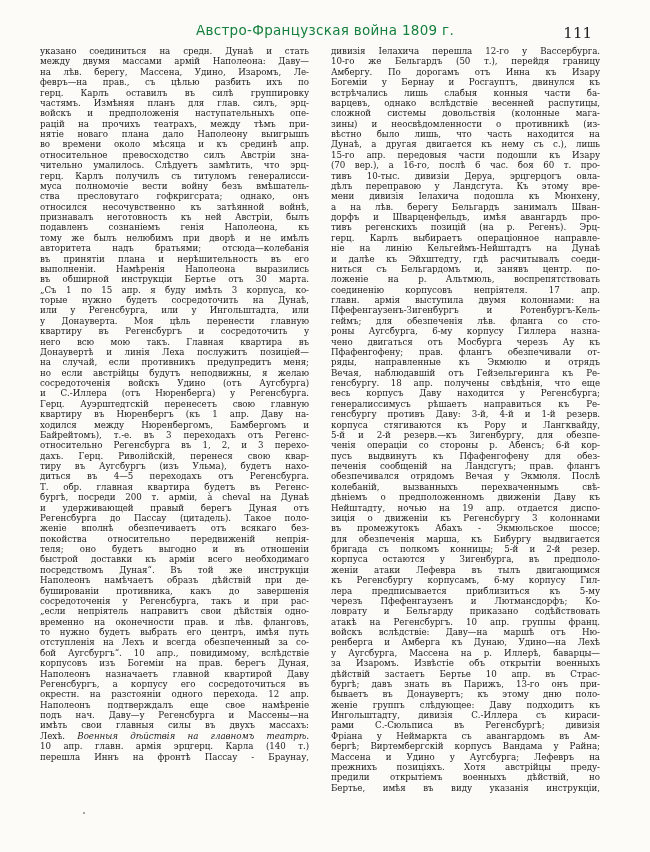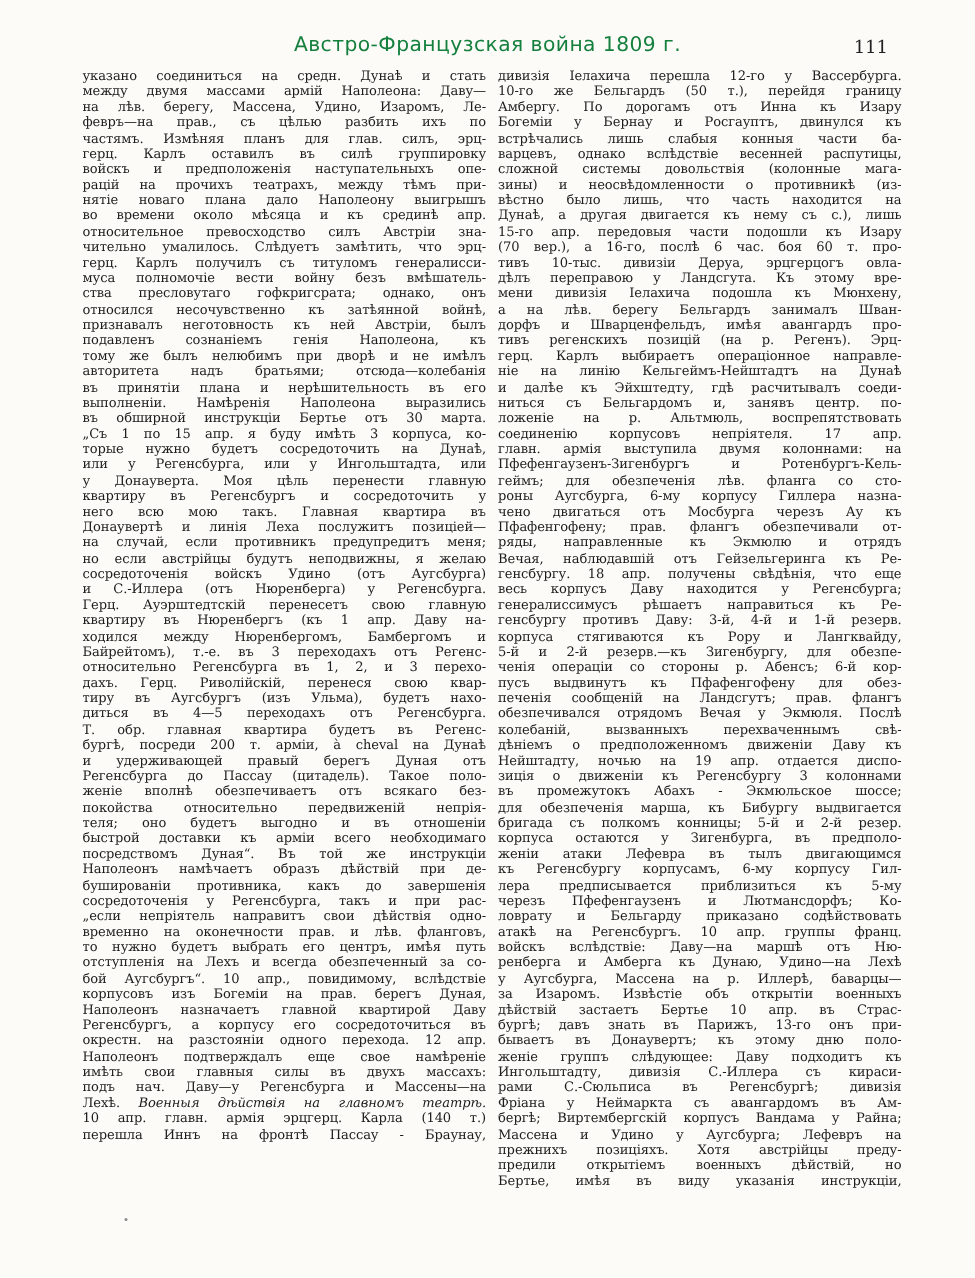--- a/index.html
+++ b/index.html
@@ -28,30 +28,30 @@
     font-family: "DejaVu Sans", sans-serif;
     font-weight: normal;
     font-size: 13.5px;
     letter-spacing: 0.3px;
     color: #15803d;
   }
   .page-number {
     position: absolute;
     top: 24px;
     right: 58px;
-    font-size: 12px;
+    font-size: 15px;
     font-family: "DejaVu Serif", serif;
     color: #222;
   }
   .columns {
     position: absolute;
     top: 46px;
-    left: 55px;
+    left: 40px;
     display: flex;
-    gap: 8px;
+    gap: 22px;
   }
   .column {
     width: 269px;
   }
   .text-line {
     height: 10.38px;
     line-height: 10.38px;
     font-size: 8.7px;
     letter-spacing: -0.05px;
     text-align: justify;
@@ -78,22 +78,22 @@
 <div class="page">
   <h1 class="header-title">Австро-Французская война 1809 г.</h1>
   <div class="page-number">111</div>
 
   <div class="columns">
     <div class="column">
         <div class="text-line"><span>указано соединиться на средн. Дунаѣ и стать</span></div>
         <div class="text-line"><span>между двумя массами армій Наполеона: Даву—</span></div>
         <div class="text-line"><span>на лѣв. берегу, Массена, Удино, Изаромъ, Ле-</span></div>
         <div class="text-line"><span>февръ—на прав., съ цѣлью разбить ихъ по</span></div>
+        <div class="text-line"><span>герц. Карлъ оставилъ въ силѣ группировку</span></div>
         <div class="text-line"><span>частямъ. Измѣняя планъ для глав. силъ, эрц-</span></div>
-        <div class="text-line"><span>герц. Карлъ оставилъ въ силѣ группировку</span></div>
         <div class="text-line"><span>войскъ и предположенія наступательныхъ опе-</span></div>
         <div class="text-line"><span>рацій на прочихъ театрахъ, между тѣмъ при-</span></div>
         <div class="text-line"><span>нятіе новаго плана дало Наполеону выигрышъ</span></div>
         <div class="text-line"><span>во времени около мѣсяца и къ срединѣ апр.</span></div>
         <div class="text-line"><span>относительное превосходство силъ Австріи зна-</span></div>
         <div class="text-line"><span>чительно умалилось. Слѣдуетъ замѣтить, что эрц-</span></div>
         <div class="text-line"><span>герц. Карлъ получилъ съ титуломъ генералисси-</span></div>
         <div class="text-line"><span>муса полномочіе вести войну безъ вмѣшатель-</span></div>
         <div class="text-line"><span>ства пресловутаго гофкригсрата; однако, онъ</span></div>
         <div class="text-line"><span>относился несочувственно къ затѣянной войнѣ,</span></div>
@@ -138,22 +138,22 @@
         <div class="text-line"><span>„если непріятель направитъ свои дѣйствія одно-</span></div>
         <div class="text-line"><span>временно на оконечности прав. и лѣв. фланговъ,</span></div>
         <div class="text-line"><span>то нужно будетъ выбрать его центръ, имѣя путь</span></div>
         <div class="text-line"><span>отступленія на Лехъ и всегда обезпеченный за со-</span></div>
         <div class="text-line"><span>бой Аугсбургъ“. 10 апр., повидимому, вслѣдствіе</span></div>
         <div class="text-line"><span>корпусовъ изъ Богеміи на прав. берегъ Дуная,</span></div>
         <div class="text-line"><span>Наполеонъ назначаетъ главной квартирой Даву</span></div>
         <div class="text-line"><span>Регенсбургъ, а корпусу его сосредоточиться въ</span></div>
         <div class="text-line"><span>окрестн. на разстояніи одного перехода. 12 апр.</span></div>
         <div class="text-line"><span>Наполеонъ подтверждалъ еще свое намѣреніе</span></div>
+        <div class="text-line"><span>подъ нач. Даву—у Регенсбурга и Массены—на</span></div>
         <div class="text-line"><span>имѣть свои главныя силы въ двухъ массахъ:</span></div>
-        <div class="text-line"><span>подъ нач. Даву—у Регенсбурга и Массены—на</span></div>
         <div class="text-line"><span>Лехѣ. </span><span class="italic">Военныя дѣйствія на главномъ театрѣ.</span></div>
         <div class="text-line"><span>10 апр. главн. армія эрцгерц. Карла (140 т.)</span></div>
         <div class="text-line"><span>перешла Иннъ на фронтѣ Пассау - Браунау,</span></div>
       </div>
     <div class="column">
         <div class="text-line"><span>дивизія Іелахича перешла 12-го у Вассербурга.</span></div>
         <div class="text-line"><span>10-го же Бельгардъ (50 т.), перейдя границу</span></div>
         <div class="text-line"><span>Амбергу. По дорогамъ отъ Инна къ Изару</span></div>
         <div class="text-line"><span>Богеміи у Бернау и Росгауптъ, двинулся къ</span></div>
         <div class="text-line"><span>встрѣчались лишь слабыя конныя части ба-</span></div>

